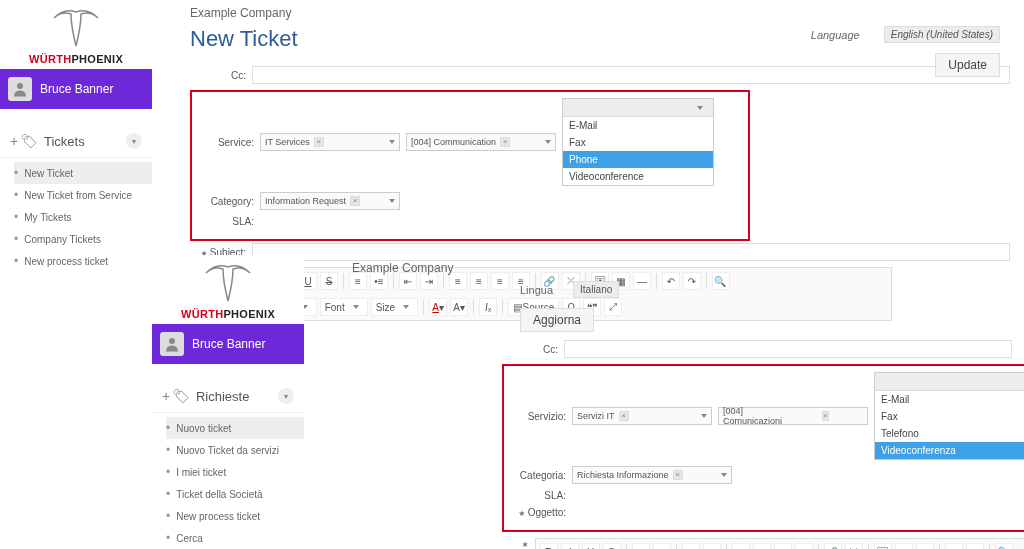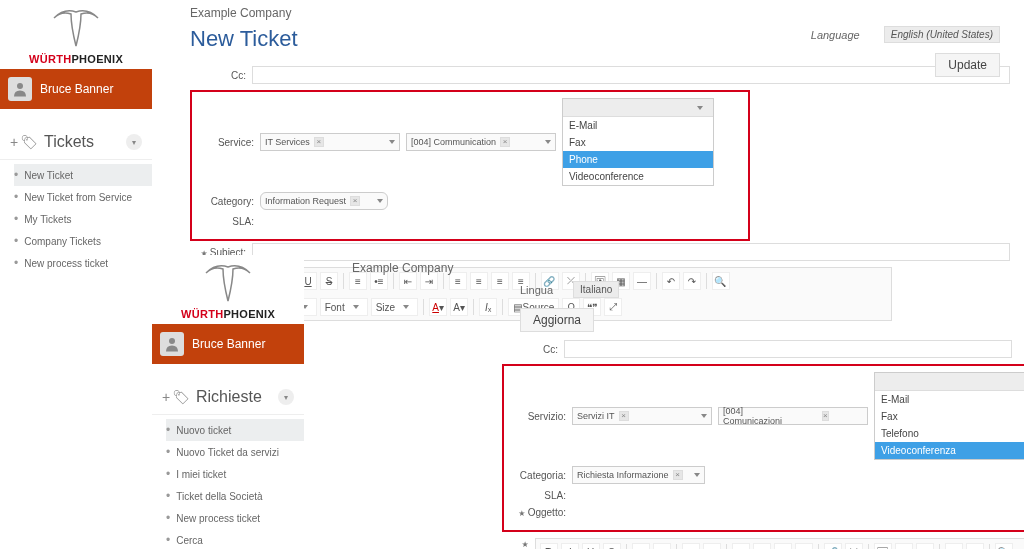--- a/index.html
+++ b/index.html
@@ -5,28 +5,28 @@
   * { box-sizing: border-box; margin: 0; padding: 0; font-family: Arial, Helvetica, sans-serif; }
   body { background: #fff; width: 1024px; height: 549px; position: relative; overflow: hidden; }
   .instance { position: absolute; }
   .sidebar { position: absolute; width: 152px; background: #fff; }
   .logo { padding: 6px 6px 4px 6px; display: flex; flex-direction: column; align-items: center; }
   .palm { width: 60px; height: 45px; position: relative; }
   .palm svg { width: 100%; height: 100%; }
   .wordmark { font-size: 11px; font-weight: bold; letter-spacing: .3px; margin-top:2px; }
   .wordmark .r { color: #d4001a; }
   .wordmark .b { color: #222; }
-  .userbar { background: #c2410c; color: #fff; display: flex; align-items: center; padding: 8px 8px; gap: 8px; }
+  .userbar { background: #6d28d9; color: #fff; display: flex; align-items: center; padding: 8px 8px; gap: 8px; }
   .avatar { width: 24px; height: 24px; background: #ddd; border-radius: 3px; display:flex;align-items:center;justify-content:center; }
   .avatar svg { width: 18px; height: 18px; fill:#888; }
   .username { font-size: 12px; }
   .navhead { display: flex; align-items: center; gap: 6px; padding: 8px 10px; border-bottom: 1px solid #eee; margin-top: 16px; }
   .plus-tag { display:flex; align-items:center; gap:2px; }
   .plus-tag span { font-size: 14px; color:#888; }
-  .nav-title { font-size: 16px; color:#555; flex:1; }
+  .nav-title { font-size: 13px; color:#555; flex:1; }
   .chev-circle { width: 16px; height:16px; border-radius:50%; background:#eee; display:flex;align-items:center;justify-content:center; font-size:8px; color:#888; }
   .navlist { list-style:none; padding: 4px 0 4px 14px; }
   .navlist li { font-size: 10px; color:#666; padding: 4px 0; display:flex; align-items:center; gap:6px; }
   .navlist li::before { content:"•"; color:#999; font-size:12px; }
   .navlist li.active { background:#eceeef; }
   .main { position:absolute; }
   .crumb { font-size: 12px; color:#666; margin-bottom: 6px; }
   .pagetitle { font-size: 22px; color:#2c5c9b; margin-bottom: 14px; }
   .langbox { position:absolute; display:flex; align-items:center; gap:6px; font-size:11px; color:#666; }
   .langsel { background:#ececec; border:1px solid #ddd; padding:2px 6px; font-size:10px; color:#555; }
@@ -130,21 +130,21 @@
               </div>
             <div class="dropdown-item">E-Mail</div>
             <div class="dropdown-item">Fax</div>
             <div class="dropdown-item sel">Phone</div>
             <div class="dropdown-item">Videoconference</div>
           </div>
         </div>
       </div>
       <div class="formrow">
         <label>Category:</label>
-        <div class="combo" style="width:128px;border-radius:6px;">
+        <div class="combo" style="width:140px;">
             <span class="combo-text">Information Request</span>
             <span class="combo-x">×</span>
             <span style="flex:1"></span>
             <span class="combo-caret"></span>
           </div>
       </div>
       <div class="formrow">
         <label>SLA:</label>
       </div>
     </div>
@@ -296,21 +296,21 @@
             <div class="dropdown-input" style="width:170px;"></div>
             <div class="dropdown-item">E-Mail</div>
             <div class="dropdown-item">Fax</div>
             <div class="dropdown-item">Telefono</div>
             <div class="dropdown-item sel">Videoconferenza</div>
           </div>
         </div>
       </div>
       <div class="formrow">
         <label>Categoria:</label>
-        <div class="combo" style="width:133px;">
+        <div class="combo" style="width:160px;">
             <span class="combo-text">Richiesta Informazione</span>
             <span class="combo-x">×</span>
             <span style="flex:1"></span>
             <span class="combo-caret"></span>
           </div>
       </div>
       <div class="formrow">
         <label>SLA:</label>
       </div>
       <div class="formrow">

